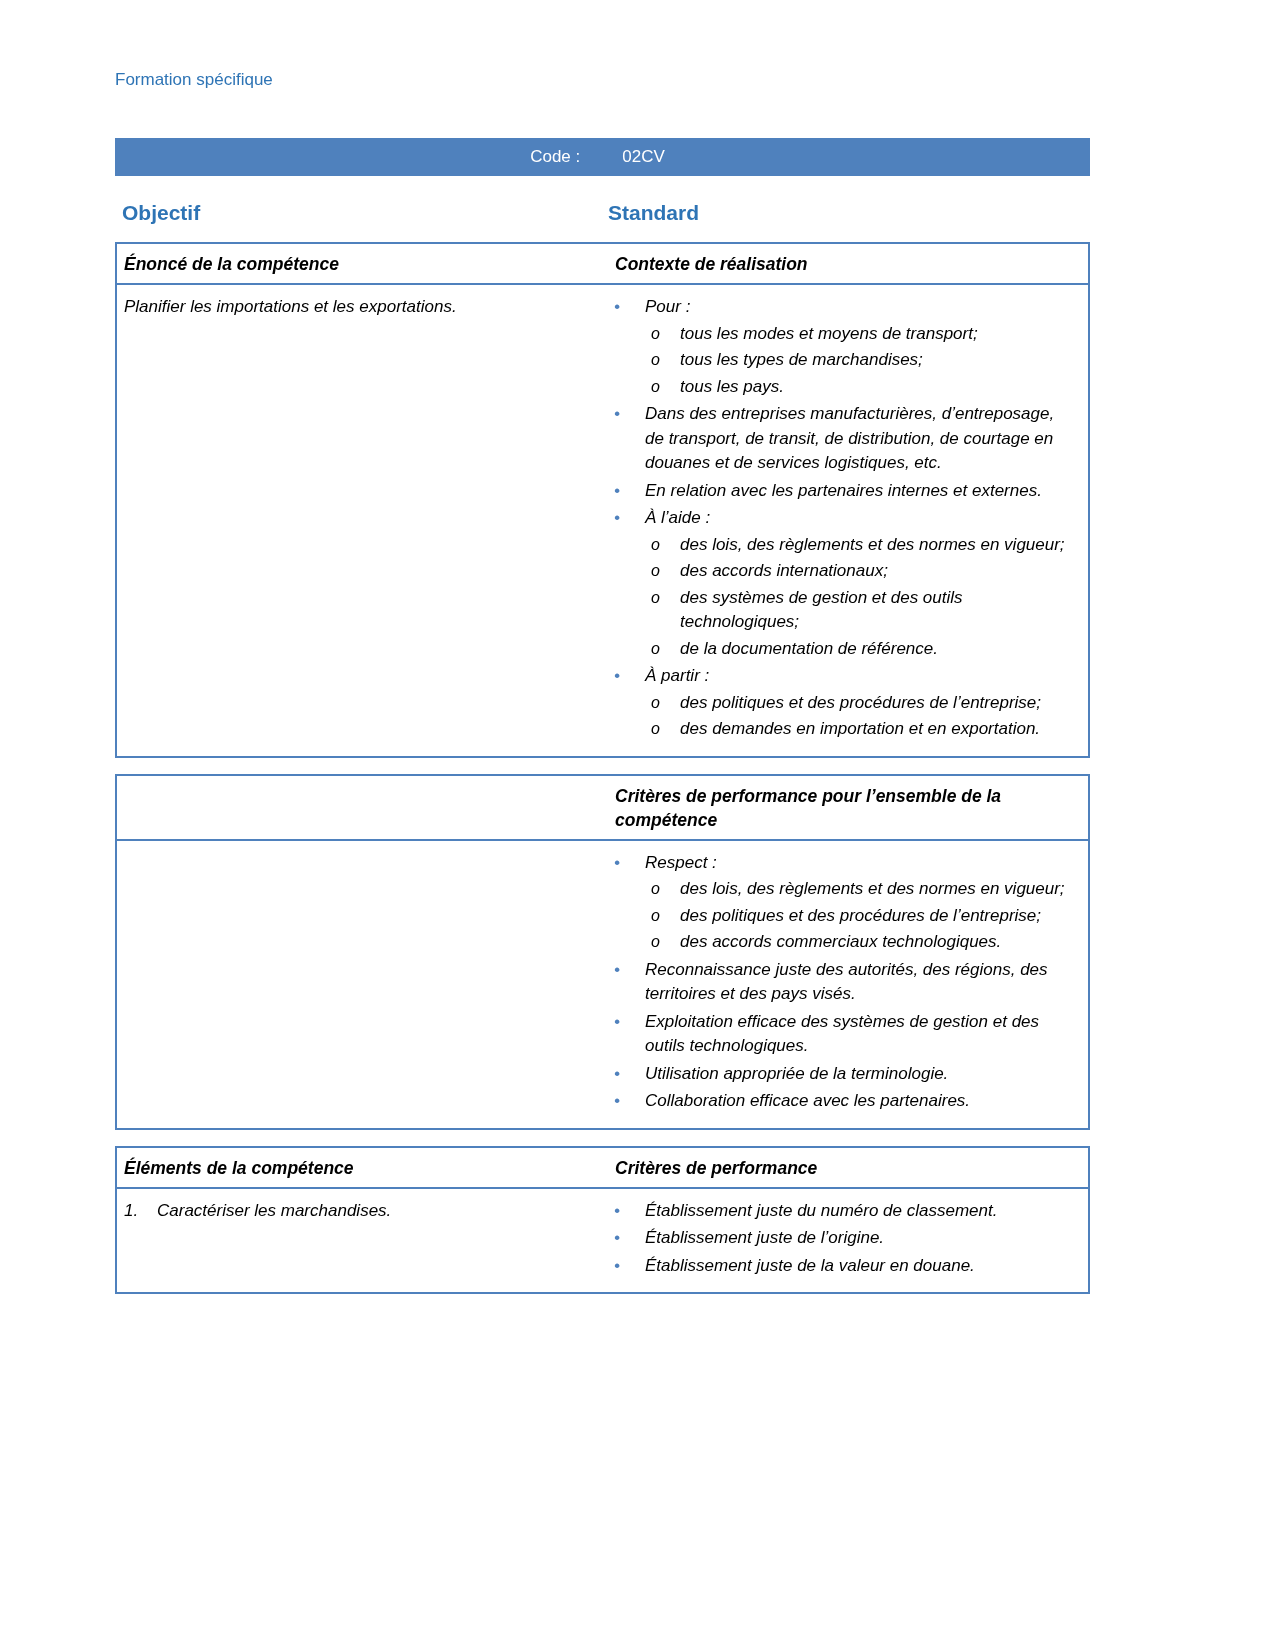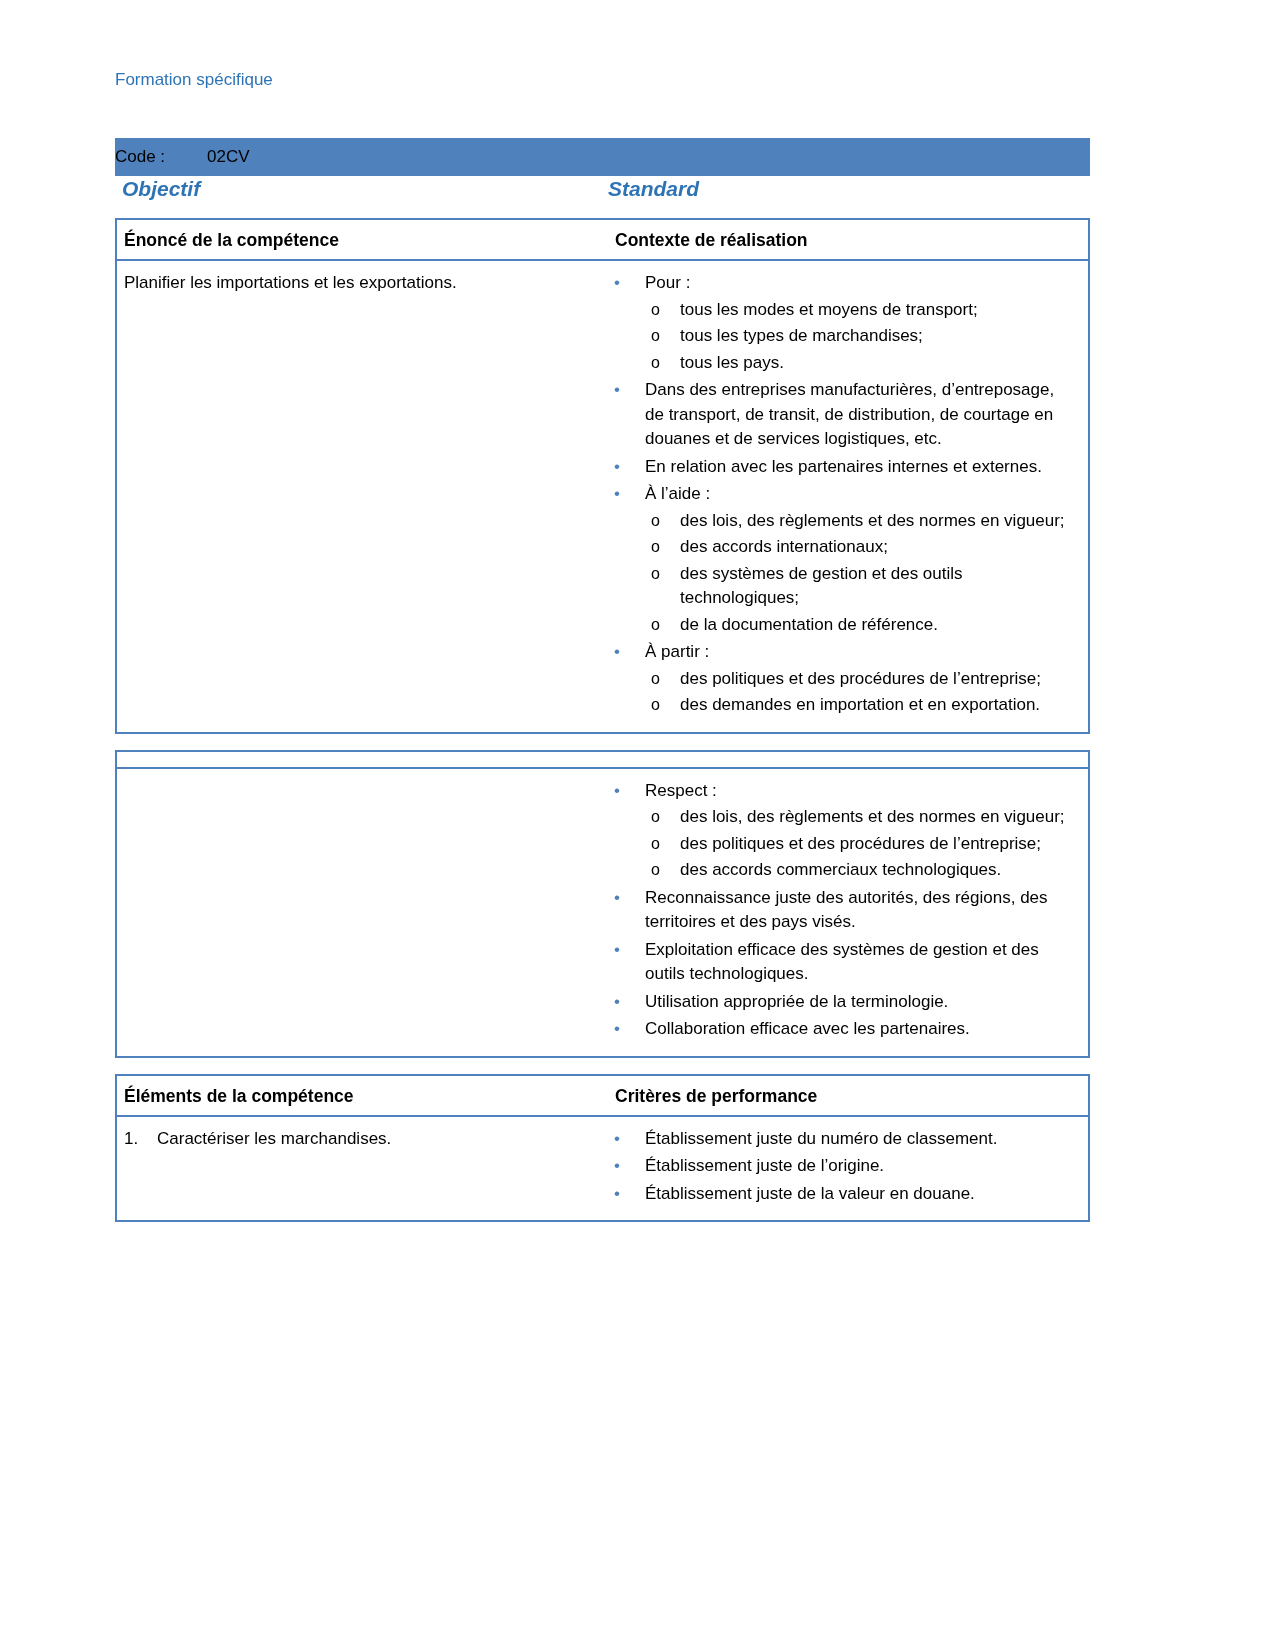--- a/index.html
+++ b/index.html
@@ -23,49 +23,50 @@
   .eyebrow {
     margin-top: 70px;
     color: #2e74b5;
     font-size: 17px;
     line-height: 20px;
   }
   .code-bar {
     margin-top: 48px;
     height: 38px;
     background: #4f81bd;
-    color: #000000;
+    color: #ffffff;
     display: flex;
     align-items: center;
-    justify-content: flex-start;
+    justify-content: center;
     padding-right: 10px;
     font-size: 17px;
   }
   .code-bar .code-value { margin-left: 22px; padding-left: 20px; }
   .col-headings {
     display: grid;
     grid-template-columns: 493px 1fr;
-    font-style: italic;
+    margin-top: 24px;
   }
   .col-headings .heading {
     color: #2e74b5;
     font-weight: bold;
     font-size: 21px;
     line-height: 26px;
   }
   .col-headings .heading:first-child { padding-left: 7px; }
   .tbl {
     border: 2px solid #4f81bd;
     margin-top: 16px;
     background: #ffffff;
   }
   .tbl-first { margin-top: 16px; }
   .tbl-row {
     display: grid;
     grid-template-columns: 491px 1fr;
+    font-style: italic;
   }
   .tbl-header { border-bottom: 2px solid #4f81bd; }
   .tbl-header .cell {
     font-weight: bold;
     font-size: 17.5px;
     padding: 8px 12px 7px 7px;
     line-height: 24px;
   }
   .tbl-body .cell {
     padding: 10px 12px 12px 7px;
@@ -185,20 +186,21 @@
               <span class="marker">o</span>
               <span class="li-text">des demandes en importation et en exportation.</span>
             </div>
           </div>
       </div>
     </section>
 
     <section class="tbl">
       <div class="tbl-row tbl-header">
         <div class="cell"></div>
+        <div class="cell">Critères de performance pour l’ensemble de la compétence</div>
       </div>
       <div class="tbl-row tbl-body">
         <div class="cell"></div>
         <div class="cell list">
             <div class="li lvl1">
               <span class="marker">•</span>
               <span class="li-text">Respect :</span>
             </div>
             <div class="li lvl2">
               <span class="marker">o</span>

